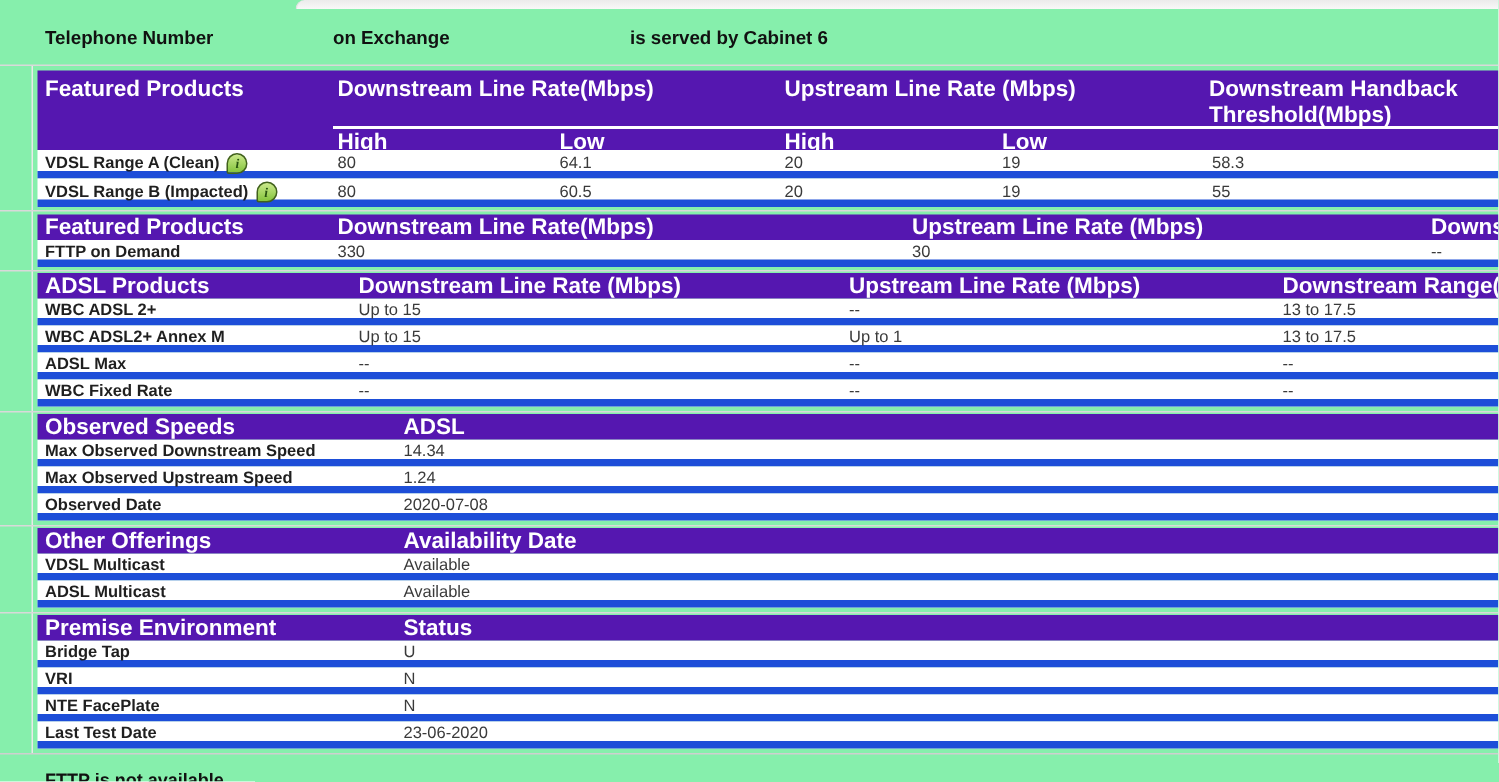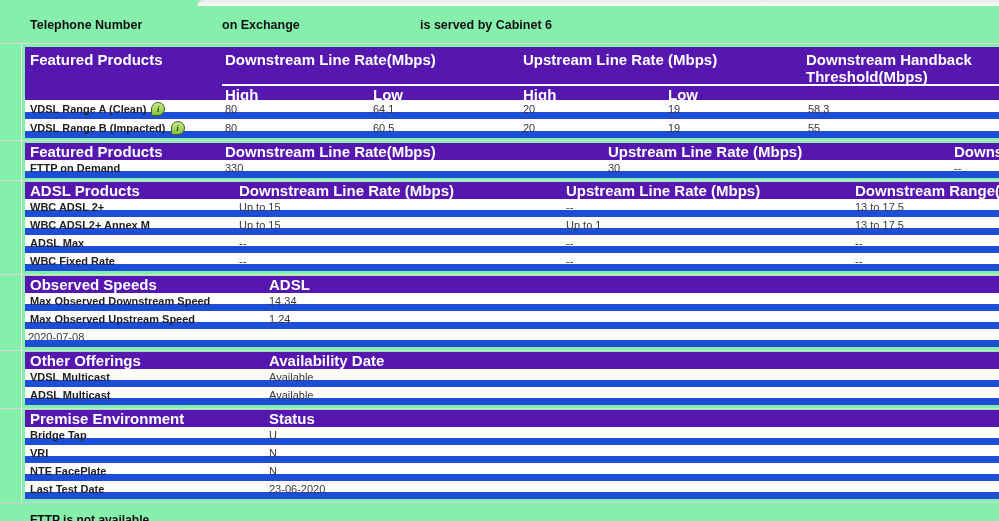--- a/index.html
+++ b/index.html
@@ -17,21 +17,21 @@
   #gutterline{position:absolute;left:21px;top:44px;width:1px;height:458px;background:#e9e9e9;}
   
   .sec{position:absolute;left:25px;width:974px;}
   .purple{background:#5517b0;color:#fff;font-weight:bold;font-size:15px;position:relative;}
   .hdr{height:17px;line-height:17px;}
   .cell-pad{padding-left:3px;box-sizing:border-box;white-space:nowrap;overflow:hidden;}
   .g1{display:grid;grid-template-columns:197px 148px 150px 145px 140px 1fr;}
   .g2{display:grid;grid-template-columns:197px 383px 346px 1fr;}
   .g3{display:grid;grid-template-columns:197px 313px 275px 1fr;gap:14px;}
   .g4{display:grid;grid-template-columns:197px 1fr;gap:44px;}
-  .row{height:18px;line-height:17px;font-size:11px;border-bottom:7px solid #1d4ed8;box-sizing:border-box;background:#fff;}
+  .row{height:18px;line-height:17px;font-size:11px;border-bottom:5px solid #1d4ed8;box-sizing:border-box;background:#fff;}
   .row19{height:19px;line-height:18px;}
   .label{font-weight:bold;color:#1f1f1f;padding-left:5px;box-sizing:border-box;white-space:nowrap;display:flex;align-items:center;}
   .val{color:#3a3a3a;font-weight:normal;}
   
   .hblock{height:53px;}
   .abs{position:absolute;white-space:nowrap;}
   .wline{position:absolute;top:37px;left:197px;right:0;height:2px;background:#fff;}
   
   .info{
     display:inline-flex;align-items:center;justify-content:center;
@@ -155,20 +155,21 @@
     </div>
     <div class="g4 row">
       <div class="label">Max Observed Downstream Speed</div>
       <div class="cell-pad val">14.34</div>
     </div>
     <div class="g4 row">
       <div class="label">Max Observed Upstream Speed</div>
       <div class="cell-pad val">1.24</div>
     </div>
     <div class="g4 row">
+      <div class="label">Observed Date</div>
       <div class="cell-pad val">2020-07-08</div>
     </div>
   </div>
 
   <div class="rule" style="top:350px"></div>
 
   <div class="sec" style="top:352px">
     <div class="g4 purple hdr">
       <div class="cell-pad" style="padding-left:5px">Other Offerings</div>
       <div class="cell-pad">Availability Date</div>

